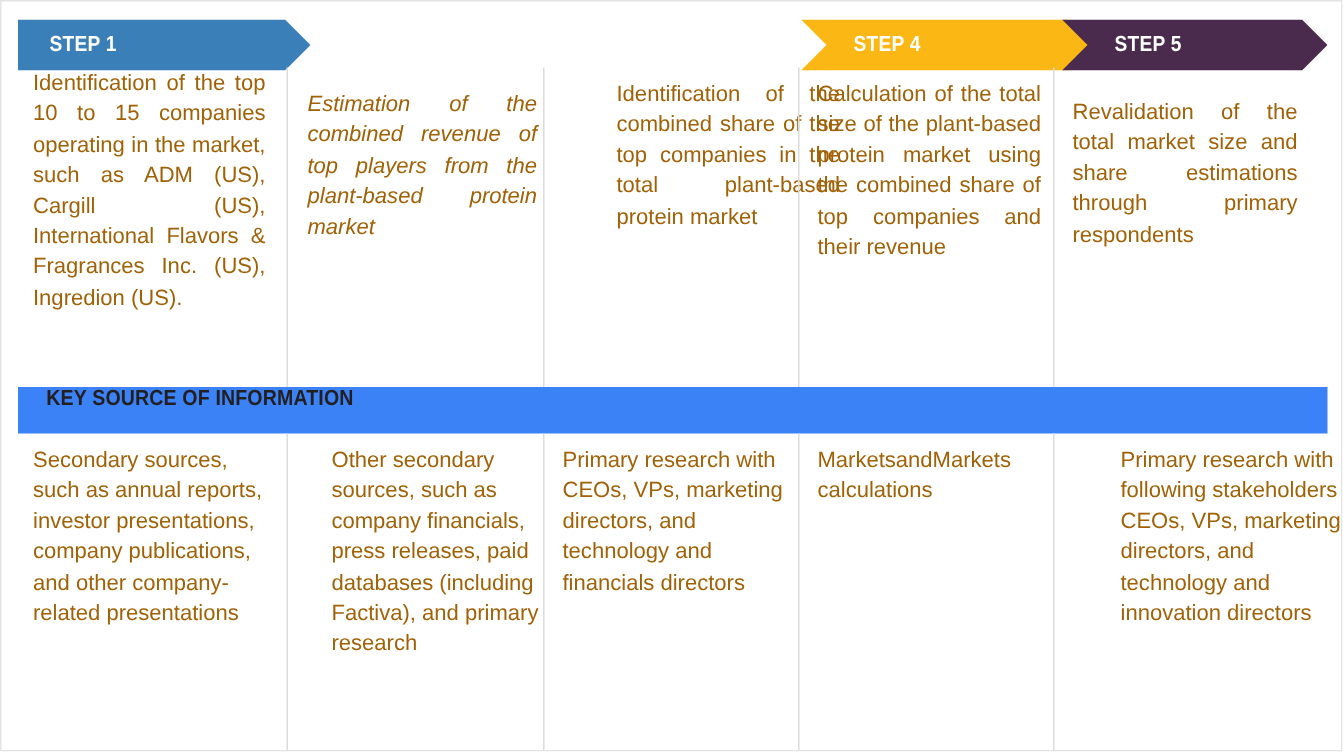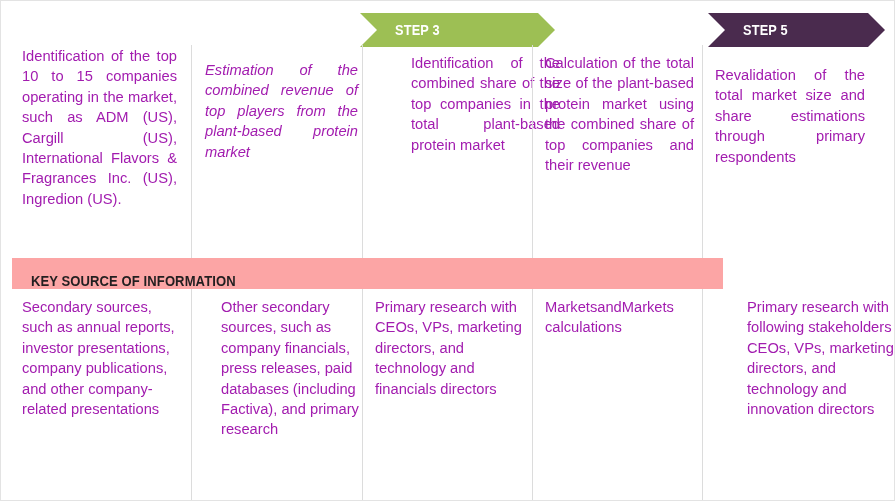--- a/index.html
+++ b/index.html
@@ -53,21 +53,21 @@
     transform: scaleX(0.88);
     transform-origin: left center;
     white-space: nowrap;
   }
 
   
   .col-text {
     position: absolute;
     font-size: 14.7px;
     line-height: 20.4px;
-    color: #a21caf;
+    color: #a16207;
     box-sizing: border-box;
   }
   .row-top .col-text {
     text-align: justify;
     text-justify: inter-word;
   }
   .row-bottom .col-text {
     text-align: left;
   }
 
@@ -76,54 +76,60 @@
     position: absolute;
     width: 1px;
     background: #dcdcdc;
   }
 
   
   .key-banner {
     position: absolute;
     left: 11px;
     top: 257px;
-    width: 711px;
+    width: 873px;
     height: 31px;
-    background: #fca5a5;
+    background: #3b82f6;
     display: flex;
-    align-items: flex-end;
+    align-items: flex-start;
   }
   .key-banner .banner-label {
     padding-left: 21px;
     font-family: "Liberation Sans Narrow", "Liberation Sans", sans-serif;
     font-size: 14.5px;
     font-weight: bold;
     color: #231f20;
     letter-spacing: 0.1px;
     transform: scaleX(0.9);
     transform-origin: left center;
     white-space: nowrap;
   }
 </style>
 </head>
 <body>
 
 <div id="figure">
 
   <div class="steps-row">
 
+    <div class="step-arrow" style="left:0px; width:195px;">
+      <svg class="arrow-shape" viewBox="0 0 195 34" preserveAspectRatio="none">
+        <polygon points="0,0 178,0 195,17 178,34 0,34" fill="#3b7fb8"></polygon>
+      </svg>
+      <span class="step-label" style="margin-left:21px;">STEP 1</span>
+    </div>
 
 
-    <div class="step-arrow" style="left:348px; width:195px;">
+
+    <div class="step-arrow" style="left:522px; width:195px;">
       <svg class="arrow-shape" viewBox="0 0 195 34" preserveAspectRatio="none">
-        <polygon points="0,0 178,0 195,17 178,34 0,34 17,17" fill="#9dbf54"></polygon>
+        <polygon points="0,0 178,0 195,17 178,34 0,34 17,17" fill="#fbb713"></polygon>
       </svg>
-      <span class="step-label" style="margin-left:35px;">STEP 3</span>
+      <span class="step-label" style="margin-left:35px;">STEP 4</span>
     </div>
-
 
     <div class="step-arrow" style="left:696px; width:177px;">
       <svg class="arrow-shape" viewBox="0 0 177 34" preserveAspectRatio="none">
         <polygon points="0,0 160,0 177,17 160,34 0,34 17,17" fill="#4a2b4e"></polygon>
       </svg>
       <span class="step-label" style="margin-left:35px;">STEP 5</span>
     </div>
   </div>
 
   <div class="row-top">

